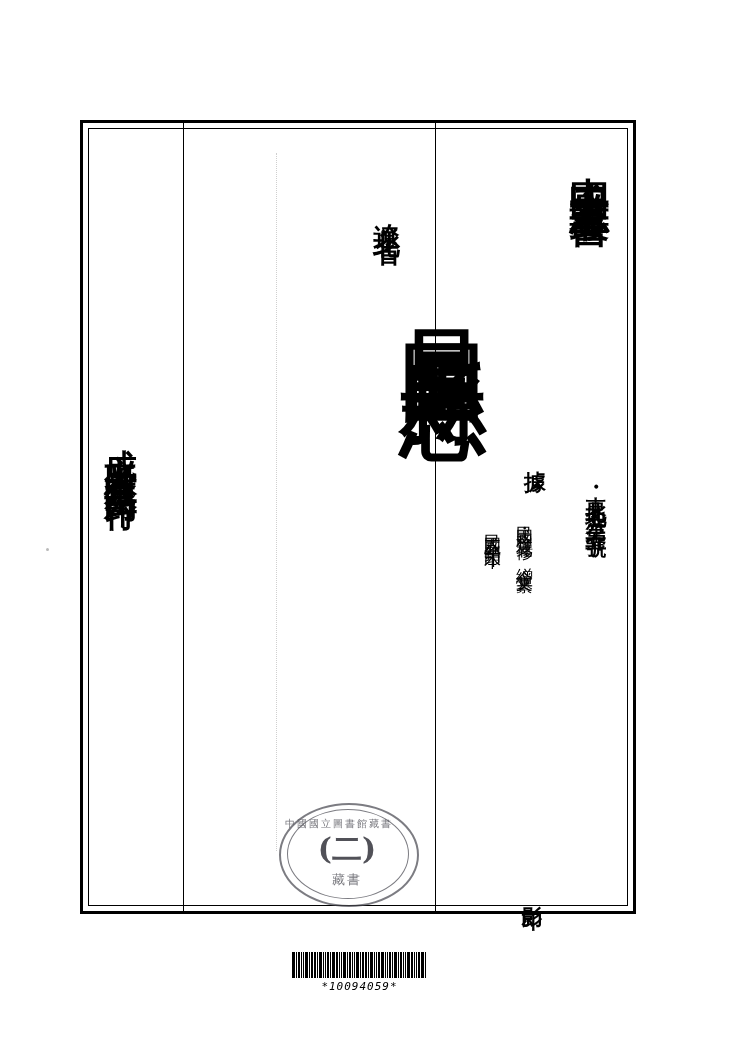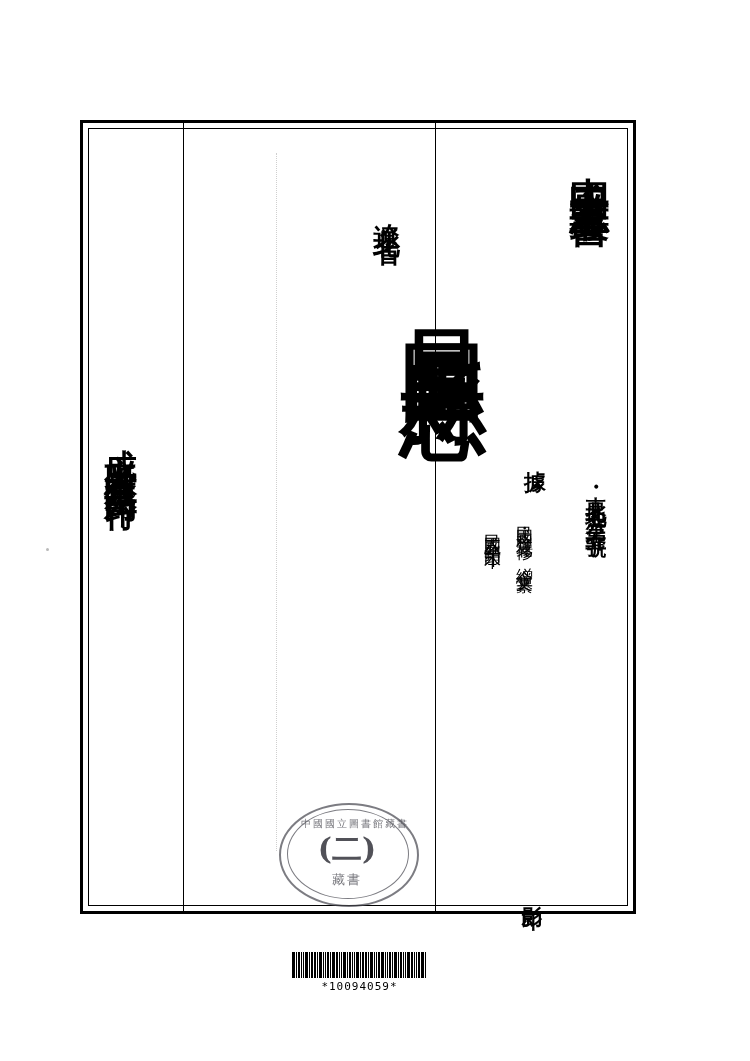--- a/index.html
+++ b/index.html
@@ -159,21 +159,21 @@
   #volume-seal .seal-ring.inner {
     left: 8px; top: 6px;
     width: 120px; height: 88px;
     border-width: 1px;
   }
   #volume-seal .seal-arc-text {
     position: absolute;
     left: 6px;
     top: 14px;
     width: 124px;
-    text-align: right;
+    text-align: left;
     font-size: 10px;
     letter-spacing: 2px;
     color: #55555c;
     opacity: .8;
     font-family: "DejaVu Serif", "Liberation Serif", serif;
   }
   #volume-seal .seal-number {
     position: absolute;
     left: 0;
     top: 26px;
@@ -196,20 +196,21 @@
     letter-spacing: 2px;
   }
 
   
   #barcode-block {
     position: absolute;
     left: 277px;
     top: 952px;
     width: 165px;
     text-align: center;
+    font-style: italic;
   }
   #barcode-bars {
     height: 26px;
     display: flex;
     align-items: stretch;
     justify-content: center;
     gap: 0;
   }
   #barcode-bars i {
     display: block;

